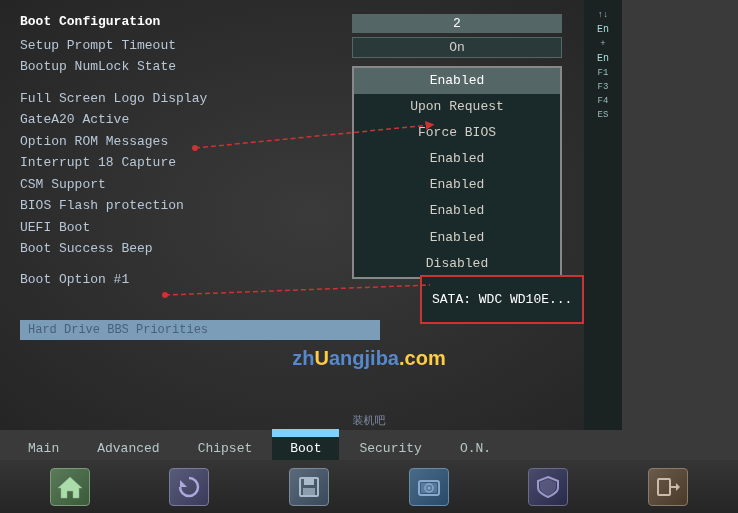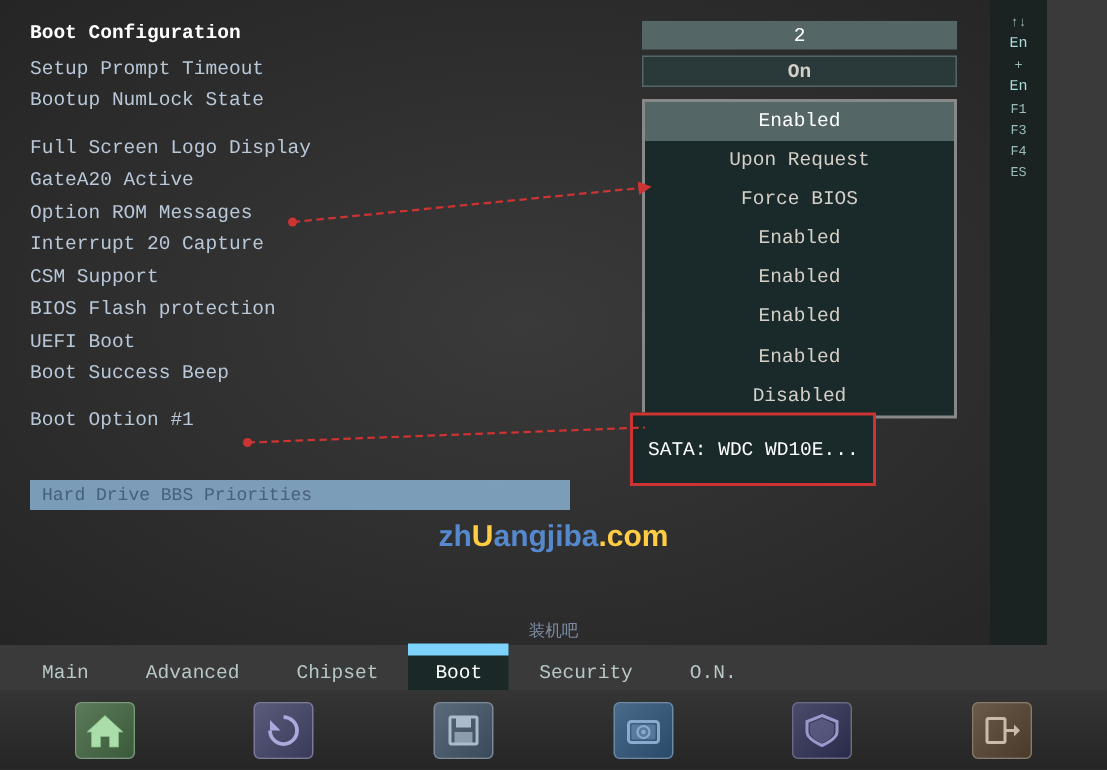--- a/index.html
+++ b/index.html
@@ -7,21 +7,21 @@
       width: 738px;
       height: 513px;
       overflow: hidden;
       background: #3a3a3a;
       font-family: 'Courier New', Courier, monospace;
       position: relative;
     }
 
     
     .bios-main {
-      width: 698px;
+      width: 622px;
       height: 430px;
       background: #2d2d2d;
       background-image: 
         radial-gradient(ellipse at 50% 50%, #3a3a3a 0%, #252525 100%);
       position: relative;
       display: flex;
     }
 
     
     .left-panel {
@@ -72,21 +72,20 @@
     .value-box {
       background: #2a3a3a;
       border: 1px solid #556666;
       color: #d4d0c8;
       font-family: 'Courier New', monospace;
       font-size: 13px;
       text-align: center;
       padding: 2px 12px;
       width: 210px;
       margin-bottom: 8px;
-      font-weight: bold;
     }
 
     
     .dropdown-menu {
       background: #1a2a2a;
       border: 2px solid #888;
       width: 210px;
     }
 
     .dropdown-item {
@@ -291,21 +290,21 @@
 
     <div class="section-title">Boot  Configuration</div>
     <div class="menu-item">Setup Prompt  Timeout</div>
     <div class="menu-item">Bootup NumLock State</div>
 
     <div class="spacer"></div>
 
     <div class="menu-item">Full Screen Logo Display</div>
     <div class="menu-item">GateA20 Active</div>
     <div class="menu-item">Option ROM Messages</div>
-    <div class="menu-item">Interrupt 20 Capture</div>
+    <div class="menu-item">Interrupt 18 Capture</div>
     <div class="menu-item">CSM Support</div>
     <div class="menu-item">BIOS Flash protection</div>
     <div class="menu-item">UEFI Boot</div>
     <div class="menu-item">Boot Success Beep</div>
 
     <div class="spacer"></div>
 
     <div class="menu-item">Boot  Option  #1
       
     </div>

